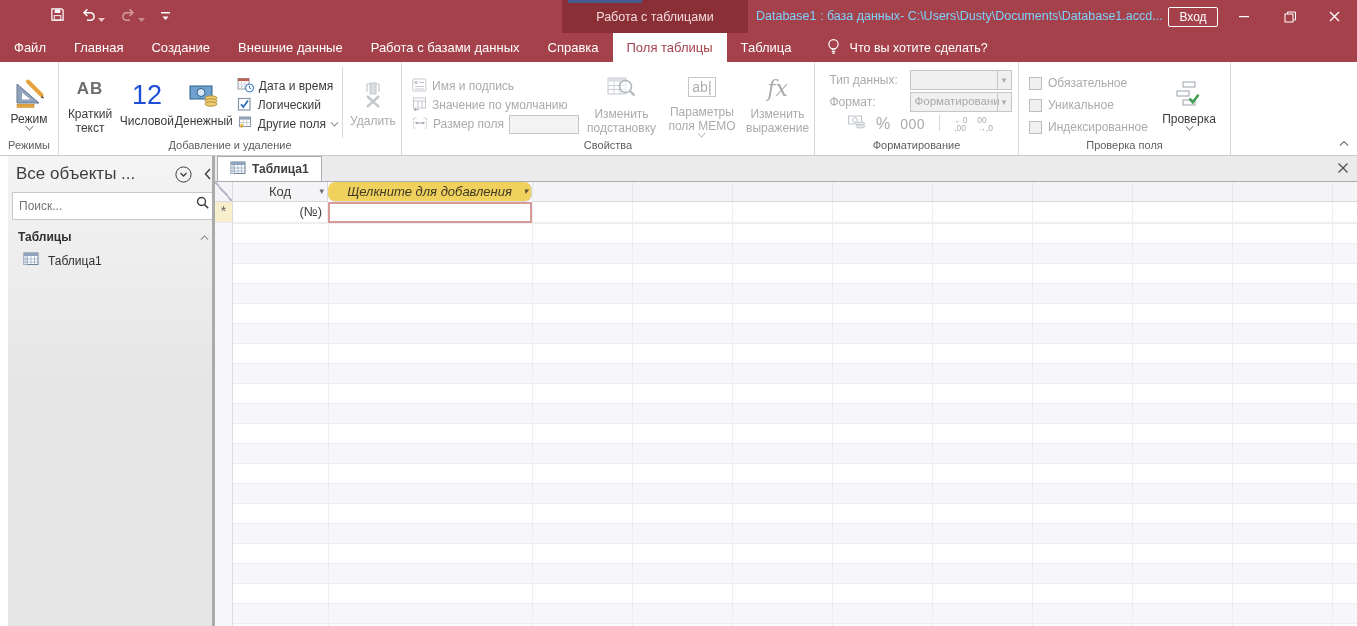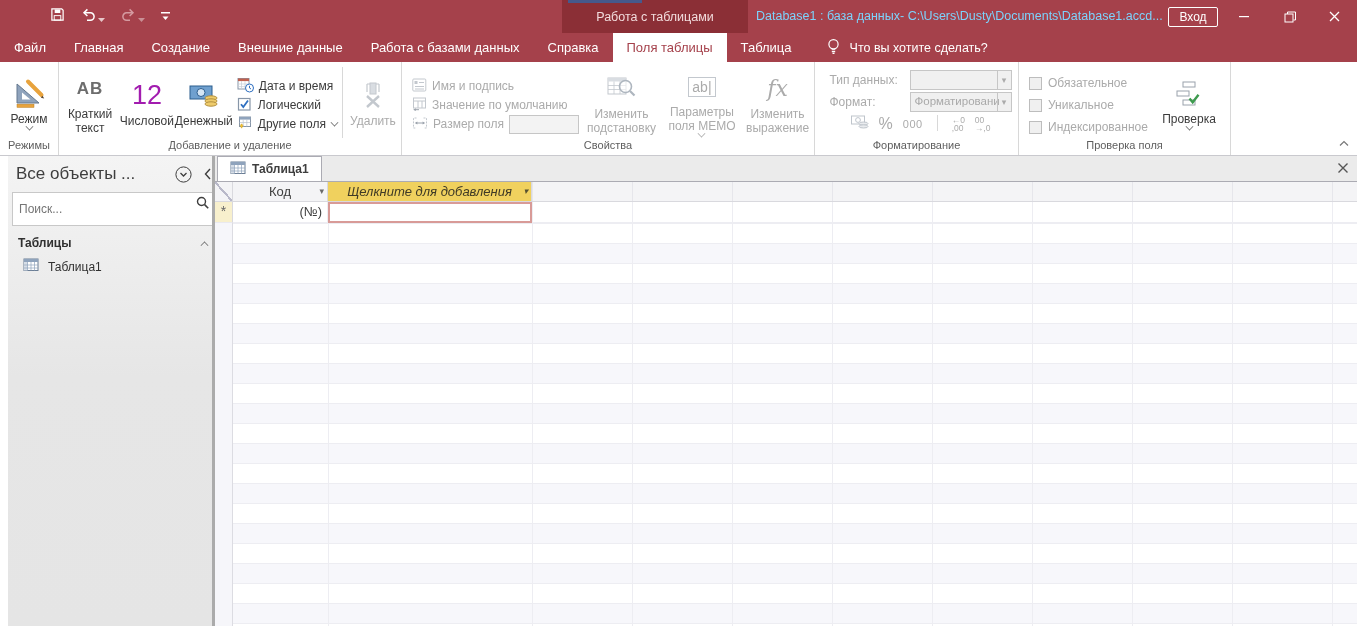--- a/index.html
+++ b/index.html
@@ -30,21 +30,21 @@
   .g-body { flex:1; display:flex; align-items:center; }
   .glabel { height:17px; line-height:15px; text-align:center; font-size:11px; color:#5E5E5E; }
   .bb { display:flex; flex-direction:column; align-items:center; padding-top:2px; }
   .bi { height:36px; display:flex; align-items:center; justify-content:center; }
   .bl { font-size:12px; line-height:14px; text-align:center; color:#3b3b3b; }
   .dis, .dis .bl, .dis span { color:#ABABAB !important; }
   .smallcol { display:flex; flex-direction:column; justify-content:flex-start; gap:0; padding-top:7px; }
   .sb { display:flex; align-items:center; gap:5px; font-size:12px; height:19px; white-space:nowrap; }
   .innersep { width:1px; background:#D8D8D8; margin:2px 4px 0 4px; align-self:stretch; }
   .txticon { color:#6d6d6d; font-weight:bold; letter-spacing:1px; font-size:17px; }
-  .numicon { color:#a21caf; font-size:27px; font-weight:normal; }
+  .numicon { color:#1d4ed8; font-size:27px; font-weight:normal; }
   .chv { display:inline-block; width:7px; height:7px; border-right:1.4px solid #6a6a6a; border-bottom:1.4px solid #6a6a6a; transform:rotate(45deg) scale(.8); margin-top:-3px; }
   .chv.light { border-color:#ABABAB; }
   .chu { display:inline-block; width:7px; height:7px; border-left:1.4px solid #6a6a6a; border-top:1.4px solid #6a6a6a; transform:rotate(45deg) scale(.8); margin-top:4px; }
   .fld-input { width:70px; height:19px; background:#F3F3F3; border:1px solid #C6C6C6; }
   .fx { font-family:"DejaVu Serif", serif; font-style:italic; font-size:22px; color:#AEB4BC; }
   .abicon { font-size:14px; color:#9AA2AC; border:1px solid #C3C8CE; padding:1px 3px; background:#fff; }
   .combo { width:102px; height:20px; background:#F0F0F0; border:1px solid #C6C6C6; position:relative; font-size:11.5px; color:#A9A9A9; }
   .combo .cv { display:block; padding:2px 16px 0 4px; overflow:hidden; white-space:nowrap; }
   .combo .cbtn { position:absolute; right:0; top:0; width:14px; height:18px; border-left:1px solid #C6C6C6; text-align:center; color:#ABABAB; font-size:9px; line-height:18px; }
   .fmt-row { display:flex; align-items:center; height:22px; gap:8px; }
@@ -53,40 +53,40 @@
   .cbrow { display:flex; align-items:center; gap:6px; height:22px; font-size:12px; }
   .cb { width:13px; height:13px; border:1px solid #BDBDBD; background:#F0F0F0; }
   #rib-collapse { position:absolute; right:8px; bottom:4px; }
 
   
   #navpane { position:absolute; left:8px; top:156px; width:212px; height:470px; background:linear-gradient(to bottom,#F4F4F4 0,#E6E6E6 220px,#E5E5E5 100%); }
   .nav-title { display:flex; align-items:center; padding:8px 8px 4px 8px; }
   .nav-title-text { font-size:17px; color:#3E3E3E; flex:1; white-space:nowrap; }
   .nav-title .ic { margin-left:10px; display:flex; align-items:center; }
   .searchwrap { position:relative; margin:4px 4px 6px 4px; }
-  .searchwrap input { width:204px; height:34px; border:1px solid #C8C8C8; background:#fff; font-family:inherit; font-size:12px; padding:0 24px 0 6px; color:#444; }
+  .searchwrap input { width:204px; height:28px; border:1px solid #C8C8C8; background:#fff; font-family:inherit; font-size:12px; padding:0 24px 0 6px; color:#444; }
   .searchwrap svg { position:absolute; right:6px; top:4px; }
   .nav-group { display:flex; align-items:center; justify-content:space-between; padding:4px 12px 4px 10px; font-size:12px; font-weight:bold; color:#303030; }
   .nav-item { display:flex; align-items:center; gap:9px; padding:4px 4px 4px 15px; font-size:12px; color:#303030; }
 
   #splitter { position:absolute; left:212px; top:156px; width:3px; height:470px; background:#ABABAB; }
 
   
   #docarea { position:absolute; left:215px; top:156px; width:1142px; height:470px; background:#fff; }
   .tabstrip { position:relative; height:26px; background:#EBEBEB; border-bottom:1px solid #ABABB3; display:flex; align-items:flex-end; }
   .doctab { height:25px; margin-left:2px; background:#fff; border:1px solid #ABABB3; border-bottom:none; display:flex; align-items:center; gap:6px; padding:0 12px; font-size:12px; font-weight:bold; color:#3E3E3E; }
   .doc-close { position:absolute; right:8px; top:4px; }
 
   .datasheet { position:absolute; left:0; top:26px; right:0; bottom:0; font-size:13px; }
   .hd { display:flex; height:20px; }
   .hcell { background:#F4F4F6; border-right:1px solid #D9D9DE; border-bottom:1px solid #D9D9DE; position:relative; display:flex; align-items:center; justify-content:center; color:#3E3E3E; }
   .hcorner { width:18px; background:
       linear-gradient(to top right, transparent 46%, #B9B9C9 46%, #B9B9C9 54%, transparent 54%), #F4F4F6; }
   .hcol1 { width:95px; }
-  .hcol2 { width:204px; background:#F0D15E; font-style:italic; color:#3F3A26; }
+  .hcol2 { width:204px; background:#F0D15E; font-style:italic; color:#3F3A26;border-radius:7px; }
   .hfill { flex:1; border-right:none; background:
       repeating-linear-gradient(to right, #E6E6EB 0 1px, transparent 1px 100px), #F4F4F6; justify-content:flex-start; }
   .harrow { position:absolute; right:3px; top:4px; font-size:9px; color:#6a6a6a; }
   .row1 { display:flex; height:21px; }
   .rsel { width:18px; background:#F8F0CD; border-right:1px solid #D9D9DE; border-bottom:1px solid #E9E9EF; text-align:center; font-size:14px; color:#666; line-height:19px; }
   .rc1 { width:95px; background:#fff; border-right:1px solid #EDEDF2; border-bottom:1px solid #EDEDF2; text-align:right; padding:2px 5px 0 0; color:#3E3E3E; }
   .rc2 { width:204px; background:#fff; border:2px solid #D89A97; }
   .rfill { flex:1; background:repeating-linear-gradient(to right, #EDEDF2 0 1px, transparent 1px 100px), #fff; border-bottom:1px solid #EDEDF2; }
   .ds-fill { position:absolute; left:0; top:41px; right:0; bottom:0;
       background:
@@ -370,21 +370,21 @@
         <div class="fmt-row" style="gap:10px">
           <span><svg width="18" height="14" viewBox="0 0 18 14">
                 <rect x=".5" y="1" width="13" height="8" fill="#fff" stroke="#BFC5CC"></rect>
                 <circle cx="7" cy="5" r="2.4" fill="none" stroke="#BFC5CC"></circle>
                 <g stroke="#BFC5CC" fill="#E9EBEE">
                   <ellipse cx="12.5" cy="8.6" rx="4.5" ry="1.6"></ellipse>
                   <ellipse cx="12.5" cy="11.4" rx="4.5" ry="1.6"></ellipse>
                 </g>
               </svg></span>
           <span style="color:#ABABAB; font-size:16px">%</span>
-          <span style="color:#ABABAB; font-size:11px; letter-spacing:.5px">000</span>
+          <span style="color:#ABABAB; font-size:14px; letter-spacing:.5px">000</span>
           <span class="innersep" style="height:16px"></span>
           <span class="mini2">
               <span>←0</span>
               <span>,00</span>
             </span>
           <span class="mini2">
               <span>00</span>
               <span>→,0</span>
             </span>
         </div>

